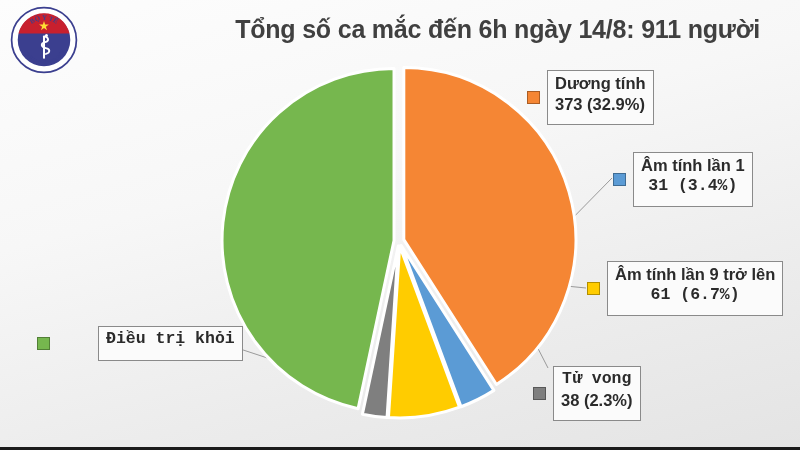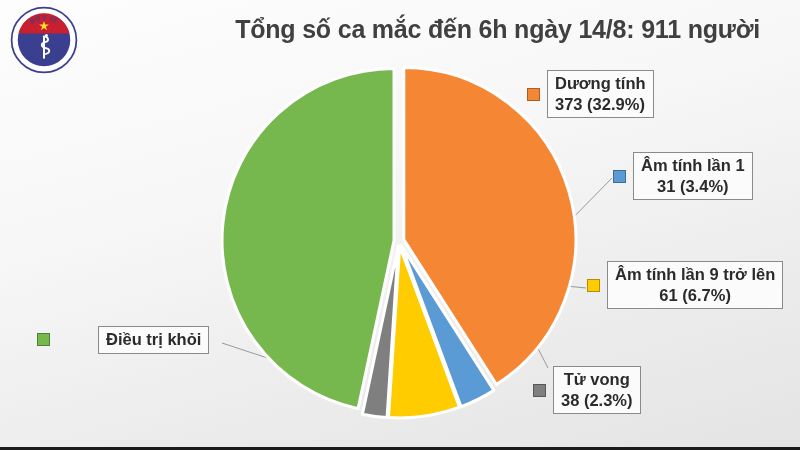--- a/index.html
+++ b/index.html
@@ -69,32 +69,32 @@
   .swatch {
     width: 13px;
     height: 13px;
     flex: 0 0 13px;
     border: 1px solid rgba(0,0,0,0.30);
     box-sizing: border-box;
   }
   .label-box {
     border: 1px solid #8a8a8a;
     background: #fbfbfb;
-    padding: 2px 7px 3px 7px;
+    padding: 2px 7px 10px 7px;
     box-sizing: border-box;
     box-shadow: 0 0 0 0 rgba(0,0,0,0);
   }
   .label-line {
     font-size: 16.5px;
     font-weight: bold;
     color: #2b2b2b;
     line-height: 1.25;
     white-space: nowrap;
   }
-  .ctr { text-align: center; }
+  .ctr { text-align: center; font-family: Liberation Mono, monospace; }
   .lft { text-align: left; }
 
   
   #callout-duongtinh      { left: 527px; top: 70px; }
   #callout-amtinh1        { left: 613px; top: 152px; }
   #callout-amtinh2        { left: 587px; top: 261px; }
   #callout-tuvong         { left: 533px; top: 366px; }
   #callout-dieutrikhoi    { left: 37px;  top: 326px; gap: 48px; }
 </style>
 </head>

